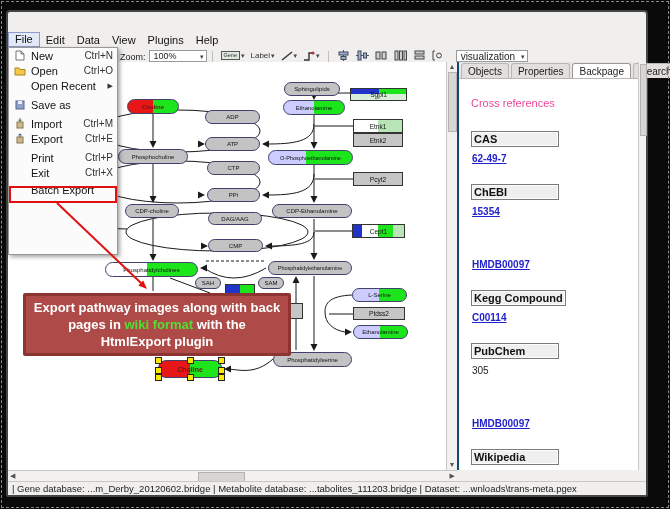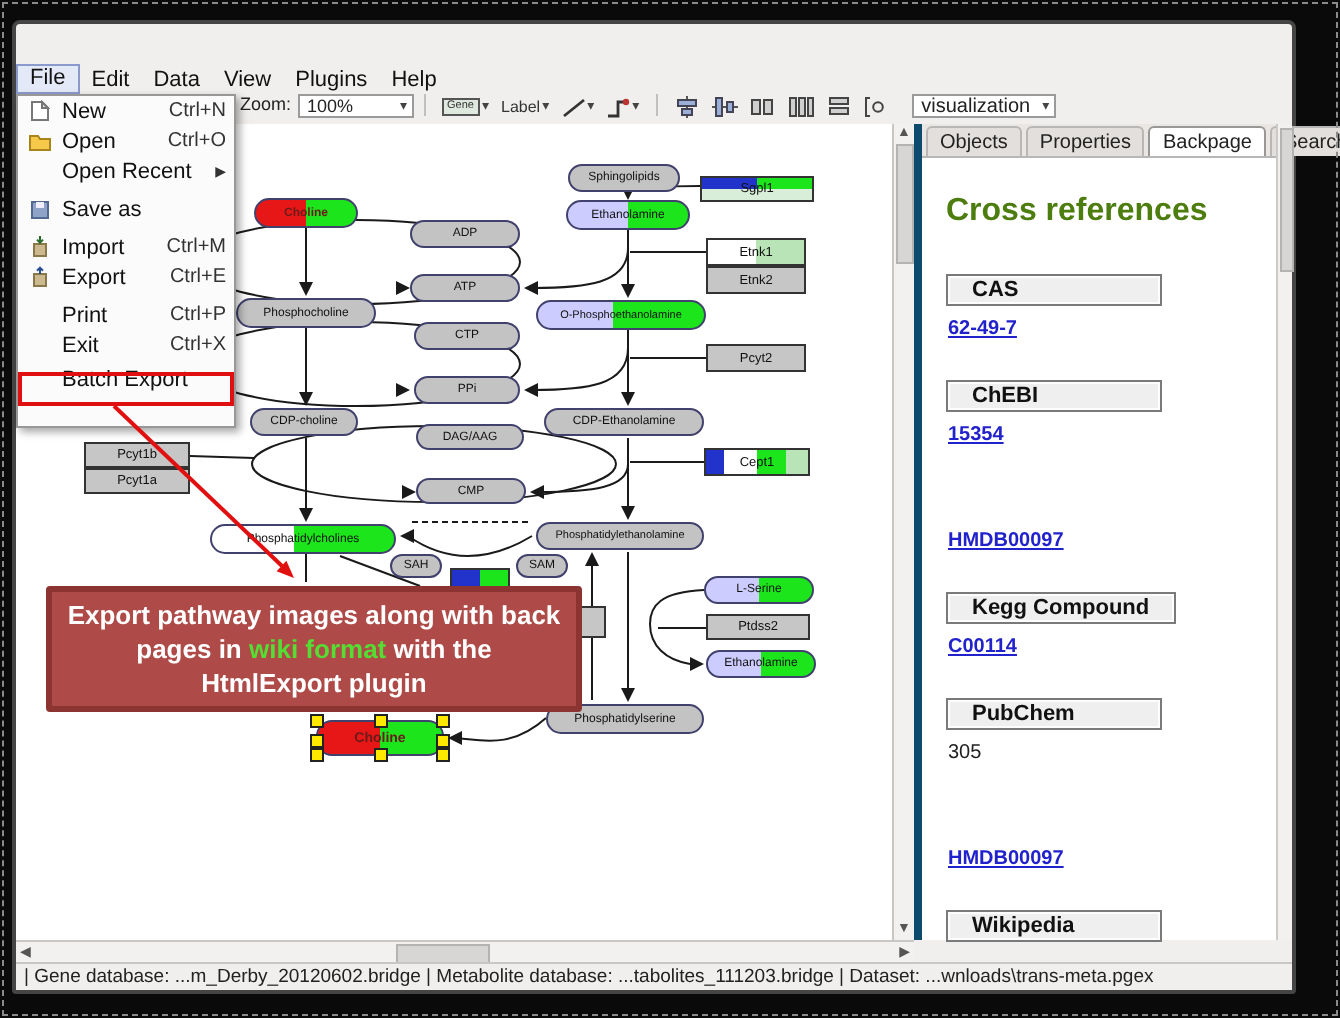--- a/index.html
+++ b/index.html
@@ -10,65 +10,65 @@
     border:2px solid #454545;border-radius:4px 4px 2px 2px;box-sizing:border-box;z-index:1}
   .titlebar{position:absolute;left:0;top:0;width:638px;height:20px;
     background:linear-gradient(#474747,#1d1d1d 60%,#111);border-radius:2px 2px 0 0;
     display:flex;align-items:center;color:#e8e8e8;font-size:11px}
   .titlebar .appicon{margin:0 6px 0 8px}
   .menubar{position:absolute;left:0;top:20px;width:638px;height:15px;background:#f0efee;
     border-bottom:1px solid #d6d4d2;display:flex;align-items:center;font-size:11px;color:#111}
   .menubar span{padding:0 6px;height:14px;line-height:14px}
   .menubar .active{border:1px solid #8a9acc;background:#e4e9f7;height:13px;line-height:13px}
   .toolbar{position:absolute;left:0;top:35px;width:638px;height:15px;background:#f0efee;
-    border-bottom:1px solid #bdbbb9;display:flex;align-items:flex-start;font-size:9px;color:#222}
+    border-bottom:1px solid #bdbbb9;display:flex;align-items:flex-end;font-size:9px;color:#222}
   .tsep{width:1px;height:11px;background:#c2c0be;margin:0 5px}
   .combo{display:inline-flex;align-items:center;background:#fff;border:1px solid #9a9a9a;
     height:12px;font-size:9px;padding:0 2px 0 4px;justify-content:space-between;box-sizing:border-box}
   .tbtn{display:inline-flex;align-items:center;gap:1px;padding:0 3px;height:13px;color:#333}
   .caret{font-size:7px;color:#444;line-height:1}
   .main-canvas{position:absolute;left:0;top:50px;width:438px;height:408px;background:#fff;overflow:hidden}
   .vscroll{position:absolute;left:438px;top:50px;width:11px;height:408px;background:#f2f1f0;
     border-left:1px solid #c9c7c5;box-sizing:border-box;font-size:7px;color:#555;text-align:center}
   .vthumb{position:absolute;left:1px;top:10px;width:9px;height:60px;background:#d8d6d4;border:1px solid #b5b3b1;box-sizing:border-box}
   .hscroll{position:absolute;left:0;top:458px;width:449px;height:11px;background:#f2f1f0;
     border-top:1px solid #c9c7c5;box-sizing:border-box;font-size:7px;color:#555}
   .hthumb{position:absolute;left:190px;top:1px;width:45px;height:8px;background:#d8d6d4;border:1px solid #b5b3b1}
   .panel{position:absolute;left:449px;top:50px;width:181px;height:408px;background:#fff;
-    border-left:4px solid #0c4a6e;box-sizing:border-box}
+    border-left:2px solid #0c4a6e;box-sizing:border-box}
   .pscroll{position:absolute;left:630px;top:50px;width:8px;height:408px;background:#f2f1f0;border-left:1px solid #cccac8;box-sizing:border-box}
   .pthumb{position:absolute;left:1px;top:2px;width:5px;height:70px;background:#d8d6d4;border:1px solid #b5b3b1}
   .tabs{display:flex;height:16px;background:#e9e6e3;border-bottom:1px solid #b9b7b5;font-size:10px;color:#222}
   .tab{padding:1px 6px 0;border:1px solid #b9b7b5;border-bottom:none;border-radius:3px 3px 0 0;
     margin:1px 0 0 2px;background:#e2dfdc;line-height:13px}
   .tab.on{background:#fff;position:relative;top:0px;border-color:#9a9896;font-weight:normal}
   .pcontent{padding:12px 12px 0;overflow:hidden;height:380px}
-  .xheading{color:#4d7c0f;font-weight:bold;font-size:16px;margin:6px 0 20px}
+  .xheading{color:#ec4899;font-weight:normal;font-size:11px;margin:6px 0 20px}
   .xref{margin-bottom:9px}
   .xhead{display:inline-block;min-width:82px;border:1px solid #7a7a7a;background:#efefef;
-    padding:1px 12px;font-weight:bold;font-size:11px;color:#111;box-shadow:inset 0 0 0 1px #fdfdfd}
+    padding:1px 2px;font-weight:bold;font-size:11px;color:#111;box-shadow:inset 0 0 0 1px #fdfdfd}
   .xlink{display:inline-block;margin:6px 0 9px 1px;color:#2222cc;font-size:10px;font-weight:bold;
     text-decoration:underline;cursor:pointer}
   .xval{display:inline-block;margin:6px 0 9px 1px;color:#222;font-size:10px}
   .statusbar{position:absolute;left:0;top:469px;width:638px;height:14px;background:#f0efee;
     border-top:1px solid #c9c7c5;font-size:9.5px;color:#222;line-height:14px;padding-left:4px;
     box-sizing:border-box;white-space:nowrap;overflow:hidden}
   
   .n{position:absolute;display:flex;align-items:center;justify-content:center;font-size:6px;
     color:#111;box-sizing:border-box;z-index:2;white-space:nowrap}
   .pill{border:1px solid #41416e;border-radius:8px;background:#c3c3c3}
   .gbox{border:1px solid #333;background:#c6c6c6;font-size:6.5px}
   .fs5{font-size:5.5px}
   .hd{position:absolute;width:5px;height:5px;background:#ffe800;border:1px solid #222;z-index:4}
   .callout{position:absolute;left:15px;top:231px;width:262px;height:57px;background:#ae4a47;
     border:3px solid #8c3431;border-radius:2px;z-index:5;color:#fff;font-weight:bold;font-size:13px;
     display:flex;flex-direction:column;align-items:center;justify-content:center;line-height:17px;text-align:center}
   .callout .grn{color:#55dd33}
   
-  .fmenu{position:absolute;left:0;top:35px;width:110px;height:167px;background:#fbfbfb;
+  .fmenu{position:absolute;left:0;top:35px;width:110px;height:208px;background:#fbfbfb;
     border:1px solid #9a9896;box-shadow:2px 2px 4px rgba(0,0,0,.35);z-index:10;box-sizing:border-box;font-size:11px}
   .mi{display:flex;align-items:center;height:15px;padding:0 4px;color:#111}
   .mi .micon{width:14px;display:inline-flex;justify-content:center}
   .mi .mlabel{flex:1;padding-left:4px}
   .mi .msc{color:#333;font-size:10px}
   .mi.dis .mlabel,.mi.dis .msc{color:#a9a9a9}
   .mgap{height:4px}
   .redbox{position:absolute;left:1px;top:174px;width:108px;height:17px;border:2px solid #e11010;
     z-index:11;box-sizing:border-box}
   .overlay-svg{position:absolute;left:0;top:0;width:670px;height:509px;z-index:12;pointer-events:none}

